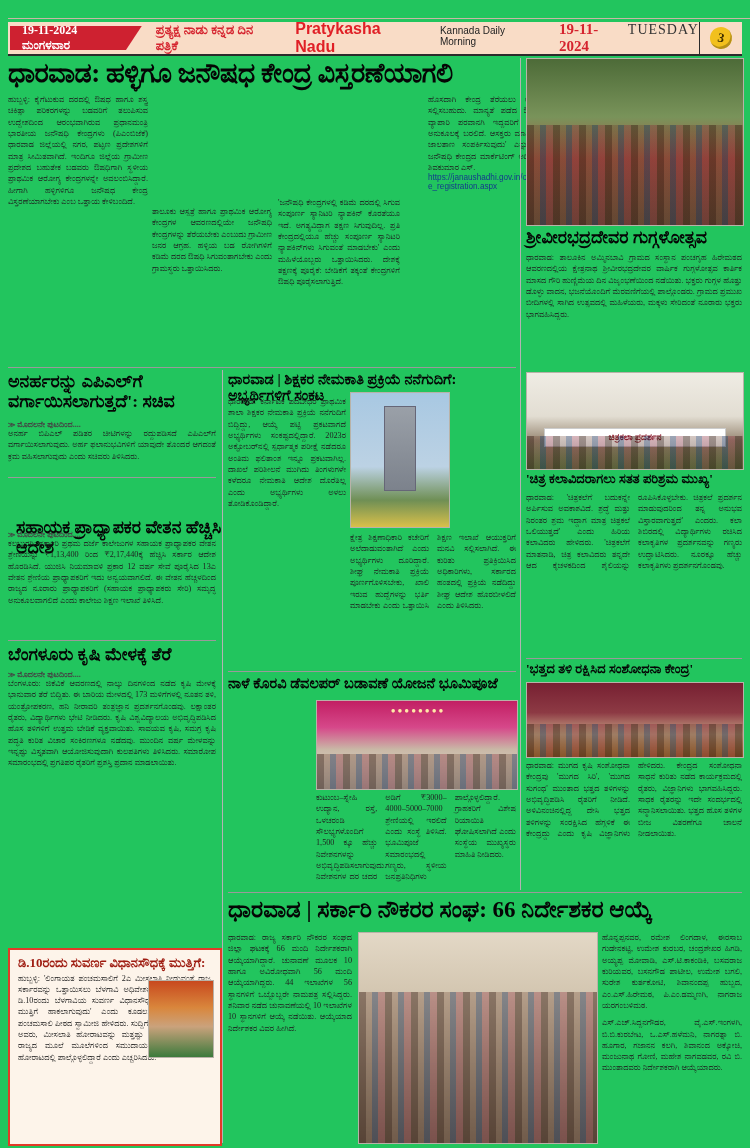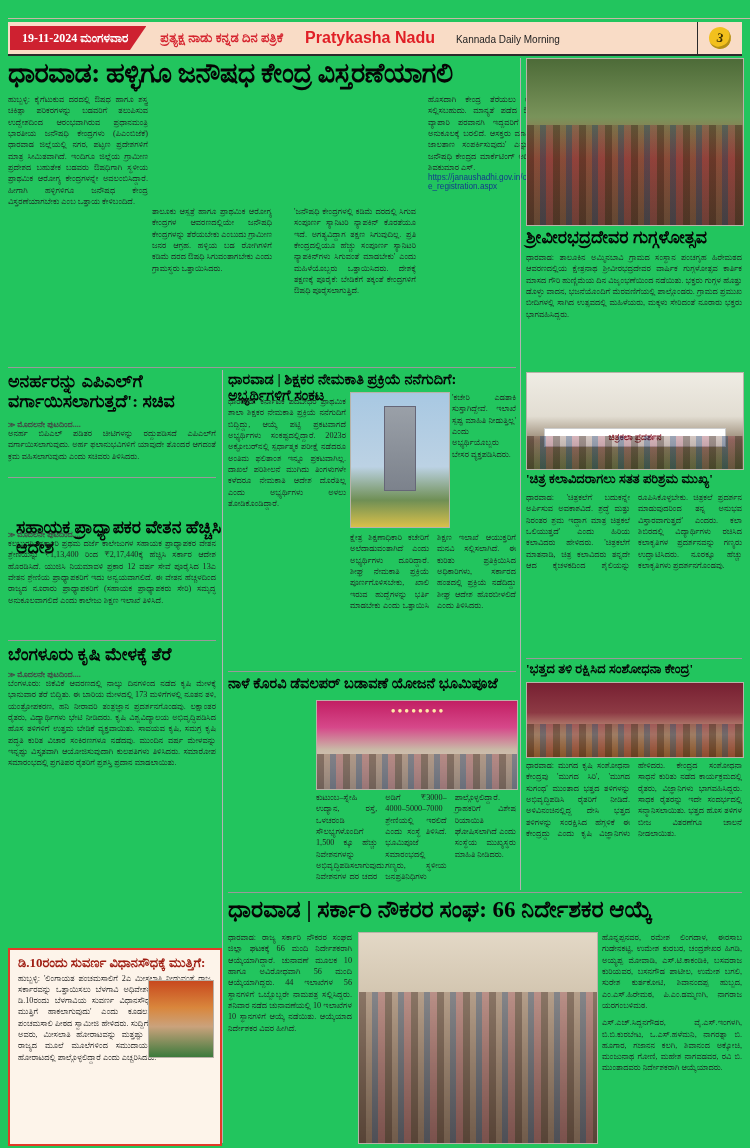--- a/index.html
+++ b/index.html
@@ -72,29 +72,33 @@
   <div class="topline"></div>
   <div class="header">
     <div class="ribbon">
       <span>19-11-2024 ಮಂಗಳವಾರ</span>
     </div>
     <div class="tagline">ಪ್ರತ್ಯಕ್ಷ ನಾಡು ಕನ್ನಡ ದಿನ ಪತ್ರಿಕೆ</div>
     <div class="mast">
       <span class="mast-main">Pratykasha Nadu</span>
       <span class="mast-sub">Kannada Daily Morning</span>
     </div>
+    <div class="hdate">
+      <span class="d">19-11-2024</span>
+      <span class="w">TUESDAY</span>
+    </div>
     <div class="pagebox">
       <div class="pagecircle">3</div>
     </div>
   </div>
 
   <div class="abs headline h-main" style="left:8px;top:58px;width:510px;">ಧಾರವಾಡ: ಹಳ್ಳಿಗೂ ಜನೌಷಧ ಕೇಂದ್ರ ವಿಸ್ತರಣೆಯಾಗಲಿ</div>
   <div class="abs body-text" style="left:8px;top:94px;width:140px;height:270px;">ಹುಬ್ಬಳ್ಳಿ: ಕೈಗೆಟುಕುವ ದರದಲ್ಲಿ ಔಷಧ ಹಾಗೂ ಶಸ್ತ್ರ ಚಿಕಿತ್ಸಾ ಪರಿಕರಗಳನ್ನು ಬಡವರಿಗೆ ತಲುಪಿಸುವ ಉದ್ದೇಶದಿಂದ ಆರಂಭವಾಗಿರುವ ಪ್ರಧಾನಮಂತ್ರಿ ಭಾರತೀಯ ಜನೌಷಧಿ ಕೇಂದ್ರಗಳು (ಪಿಎಂಬಿಜೆಕೆ) ಧಾರವಾಡ ಜಿಲ್ಲೆಯಲ್ಲಿ ನಗರ, ಪಟ್ಟಣ ಪ್ರದೇಶಗಳಿಗೆ ಮಾತ್ರ ಸೀಮಿತವಾಗಿದೆ. ಇಂದಿಗೂ ಜಿಲ್ಲೆಯ ಗ್ರಾಮೀಣ ಪ್ರದೇಶದ ಬಹುತೇಕ ಬಡವರು ಔಷಧಿಗಾಗಿ ಸ್ಥಳೀಯ ಪ್ರಾಥಮಿಕ ಆರೋಗ್ಯ ಕೇಂದ್ರಗಳನ್ನೇ ಅವಲಂಬಿಸಿದ್ದಾರೆ. ಹೀಗಾಗಿ ಹಳ್ಳಿಗಳಿಗೂ ಜನೌಷಧ ಕೇಂದ್ರ ವಿಸ್ತರಣೆಯಾಗಬೇಕು ಎಂಬ ಒತ್ತಾಯ ಕೇಳಿಬಂದಿದೆ.</div>
   <div class="abs body-text" style="left:152px;top:206px;width:120px;height:158px;">ತಾಲೂಕು ಆಸ್ಪತ್ರೆ ಹಾಗೂ ಪ್ರಾಥಮಿಕ ಆರೋಗ್ಯ ಕೇಂದ್ರಗಳ ಆವರಣದಲ್ಲಿಯೇ ಜನೌಷಧಿ ಕೇಂದ್ರಗಳನ್ನು ತೆರೆಯಬೇಕು ಎಂಬುದು ಗ್ರಾಮೀಣ ಜನರ ಆಗ್ರಹ. ಹಳ್ಳಿಯ ಬಡ ರೋಗಿಗಳಿಗೆ ಕಡಿಮೆ ದರದ ಔಷಧಿ ಸಿಗುವಂತಾಗಬೇಕು ಎಂದು ಗ್ರಾಮಸ್ಥರು ಒತ್ತಾಯಿಸಿದರು.</div>
-  <div class="abs body-text" style="left:278px;top:206px;width:122px;height:158px;margin-left:16px;">'ಜನೌಷಧಿ ಕೇಂದ್ರಗಳಲ್ಲಿ ಕಡಿಮೆ ದರದಲ್ಲಿ ಸಿಗುವ ಸಂಪೂರ್ಣ ಸ್ಯಾನಿಟರಿ ನ್ಯಾಪಕಿನ್ ಕೊರತೆಯೂ ಇದೆ. ಅಗತ್ಯವಿದ್ದಾಗ ತಕ್ಷಣ ಸಿಗುವುದಿಲ್ಲ. ಪ್ರತಿ ಕೇಂದ್ರದಲ್ಲಿಯೂ ಹೆಚ್ಚು ಸಂಪೂರ್ಣ ಸ್ಯಾನಿಟರಿ ನ್ಯಾಪಕಿನ್‌ಗಳು ಸಿಗುವಂತೆ ಮಾಡಬೇಕು' ಎಂದು ಮಹಿಳೆಯೊಬ್ಬರು ಒತ್ತಾಯಿಸಿದರು. ದೇಶಕ್ಕೆ ತಕ್ಷಣಕ್ಕೆ ಪೂರೈಕೆ: ಬೇಡಿಕೆಗೆ ತಕ್ಕಂತೆ ಕೇಂದ್ರಗಳಿಗೆ ಔಷಧಿ ಪೂರೈಸಲಾಗುತ್ತಿದೆ.</div>
+  <div class="abs body-text" style="left:278px;top:197px;width:122px;height:158px;">'ಜನೌಷಧಿ ಕೇಂದ್ರಗಳಲ್ಲಿ ಕಡಿಮೆ ದರದಲ್ಲಿ ಸಿಗುವ ಸಂಪೂರ್ಣ ಸ್ಯಾನಿಟರಿ ನ್ಯಾಪಕಿನ್ ಕೊರತೆಯೂ ಇದೆ. ಅಗತ್ಯವಿದ್ದಾಗ ತಕ್ಷಣ ಸಿಗುವುದಿಲ್ಲ. ಪ್ರತಿ ಕೇಂದ್ರದಲ್ಲಿಯೂ ಹೆಚ್ಚು ಸಂಪೂರ್ಣ ಸ್ಯಾನಿಟರಿ ನ್ಯಾಪಕಿನ್‌ಗಳು ಸಿಗುವಂತೆ ಮಾಡಬೇಕು' ಎಂದು ಮಹಿಳೆಯೊಬ್ಬರು ಒತ್ತಾಯಿಸಿದರು. ದೇಶಕ್ಕೆ ತಕ್ಷಣಕ್ಕೆ ಪೂರೈಕೆ: ಬೇಡಿಕೆಗೆ ತಕ್ಕಂತೆ ಕೇಂದ್ರಗಳಿಗೆ ಔಷಧಿ ಪೂರೈಸಲಾಗುತ್ತಿದೆ.</div>
   <div class="abs" style="left:428px;top:94px;width:112px;height:270px;overflow:hidden;">
     <div class="body-text">ಹೊಸದಾಗಿ ಕೇಂದ್ರ ತೆರೆಯಲು ಅರ್ಜಿ ಸಲ್ಲಿಸಬಹುದು. ಮಾನ್ಯತೆ ಪಡೆದ ಔಷಧ ವ್ಯಾಪಾರಿ ಪರವಾನಗಿ ಇದ್ದವರಿಗೆ ಅದು ಅನುಕೂಲಕ್ಕೆ ಬರಲಿದೆ. ಆಸಕ್ತರು ಮಾಹಿತಿಗೆ ಜಾಲತಾಣ ಸಂಪರ್ಕಿಸುವುದು' ಎನ್ನುತ್ತಾರೆ ಜನೌಷಧಿ ಕೇಂದ್ರದ ಮಾರ್ಕೆಟಿಂಗ್ ಅಧಿಕಾರಿ ಶಿವಕುಮಾರ ಎಸ್.</div>
     <div class="link-line">https://janaushadhi.gov.in/online_registration.aspx</div>
   </div>
 
   <div class="rule-v abs" style="left:520px;top:58px;height:832px;"></div>
   <div class="photo ph-festival" style="left:526px;top:58px;width:216px;height:166px;">
     <div class="crowdtex" style="height:60%;"></div>
   </div>
   <div class="abs headline h-lg" style="left:526px;top:228px;width:216px;">ಶ್ರೀವೀರಭದ್ರದೇವರ ಗುಗ್ಗಳೋತ್ಸವ</div>
@@ -121,21 +125,20 @@
     <div class="headline h-sm" style="margin:6px 8px 2px;">ಡಿ.10ರಂದು ಸುವರ್ಣ ವಿಧಾನಸೌಧಕ್ಕೆ ಮುತ್ತಿಗೆ:</div>
     <div class="photo ph-swami" style="right:6px;top:30px;width:64px;height:76px;"></div>
     <div class="body-text" style="margin:2px 8px;height:148px;">ಹುಬ್ಬಳ್ಳಿ: 'ಲಿಂಗಾಯತ ಪಂಚಮಸಾಲಿಗೆ 2ಎ ಮೀಸಲಾತಿ ನೀಡುವಂತೆ ರಾಜ್ಯ ಸರ್ಕಾರವನ್ನು ಒತ್ತಾಯಿಸಲು ಬೆಳಗಾವಿ ಅಧಿವೇಶನದ ಎರಡನೇ ದಿನವಾದ ಡಿ.10ರಂದು ಬೆಳಗಾವಿಯ ಸುವರ್ಣ ವಿಧಾನಸೌಧಕ್ಕೆ ಚಕ್ಕಡಿಗಳ ಮೂಲಕ ಮುತ್ತಿಗೆ ಹಾಕಲಾಗುವುದು' ಎಂದು ಕೂಡಲಸಂಗಮದ ಲಿಂಗಾಯತ ಪಂಚಮಸಾಲಿ ಪೀಠದ ಸ್ವಾಮೀಜಿ ಹೇಳಿದರು. ಸುದ್ದಿಗೋಷ್ಠಿಯಲ್ಲಿ ಮಾತನಾಡಿದ ಅವರು, ಮೀಸಲಾತಿ ಹೋರಾಟವನ್ನು ಮತ್ತಷ್ಟು ತೀವ್ರಗೊಳಿಸಲಾಗುವುದು. ರಾಜ್ಯದ ಮೂಲೆ ಮೂಲೆಗಳಿಂದ ಸಮುದಾಯದ ಸಾವಿರಾರು ಭಕ್ತರು ಹೋರಾಟದಲ್ಲಿ ಪಾಲ್ಗೊಳ್ಳಲಿದ್ದಾರೆ ಎಂದು ಎಚ್ಚರಿಸಿದರು.</div>
   </div>
 
   <div class="abs headline h-md" style="left:228px;top:371px;width:288px;">ಧಾರವಾಡ | ಶಿಕ್ಷಕರ ನೇಮಕಾತಿ ಪ್ರಕ್ರಿಯೆ ನನೆಗುದಿಗೆ: ಅಭ್ಯರ್ಥಿಗಳಿಗೆ ಸಂಕಟ</div>
   <div class="abs body-text" style="left:228px;top:396px;width:118px;height:272px;">ಧಾರವಾಡ: ಕರ್ನಾಟಕ ಪದವೀಧರ ಪ್ರಾಥಮಿಕ ಶಾಲಾ ಶಿಕ್ಷಕರ ನೇಮಕಾತಿ ಪ್ರಕ್ರಿಯೆ ನನೆಗುದಿಗೆ ಬಿದ್ದಿದ್ದು, ಆಯ್ಕೆ ಪಟ್ಟಿ ಪ್ರಕಟವಾಗದೆ ಅಭ್ಯರ್ಥಿಗಳು ಸಂಕಷ್ಟದಲ್ಲಿದ್ದಾರೆ. 2023ರ ಅಕ್ಟೋಬರ್‌ನಲ್ಲಿ ಸ್ಪರ್ಧಾತ್ಮಕ ಪರೀಕ್ಷೆ ನಡೆದರೂ ಅಂತಿಮ ಫಲಿತಾಂಶ ಇನ್ನೂ ಪ್ರಕಟವಾಗಿಲ್ಲ. ದಾಖಲೆ ಪರಿಶೀಲನೆ ಮುಗಿದು ತಿಂಗಳುಗಳೇ ಕಳೆದರೂ ನೇಮಕಾತಿ ಆದೇಶ ದೊರೆತಿಲ್ಲ ಎಂದು ಅಭ್ಯರ್ಥಿಗಳು ಅಳಲು ತೋಡಿಕೊಂಡಿದ್ದಾರೆ.</div>
   <div class="photo ph-building" style="left:350px;top:392px;width:98px;height:134px;">
     <div class="tower"></div>
   </div>
-  <div class="abs body-text" style="left:452px;top:392px;width:64px;height:134px;">'ಕಚೇರಿ ಎಡತಾಕಿ ಸುಸ್ತಾಗಿದ್ದೇವೆ. ಇಲಾಖೆ ಸ್ಪಷ್ಟ ಮಾಹಿತಿ ನೀಡುತ್ತಿಲ್ಲ' ಎಂದು ಅಭ್ಯರ್ಥಿಯೊಬ್ಬರು ಬೇಸರ ವ್ಯಕ್ತಪಡಿಸಿದರು.</div>
   <div class="abs body-text cols2" style="left:350px;top:532px;width:166px;height:136px;">ಕ್ಷೇತ್ರ ಶಿಕ್ಷಣಾಧಿಕಾರಿ ಕಚೇರಿಗೆ ಅಲೆದಾಡುವಂತಾಗಿದೆ ಎಂದು ಅಭ್ಯರ್ಥಿಗಳು ದೂರಿದ್ದಾರೆ. ಶೀಘ್ರ ನೇಮಕಾತಿ ಪ್ರಕ್ರಿಯೆ ಪೂರ್ಣಗೊಳಿಸಬೇಕು, ಖಾಲಿ ಇರುವ ಹುದ್ದೆಗಳನ್ನು ಭರ್ತಿ ಮಾಡಬೇಕು ಎಂದು ಒತ್ತಾಯಿಸಿ ಶಿಕ್ಷಣ ಇಲಾಖೆ ಆಯುಕ್ತರಿಗೆ ಮನವಿ ಸಲ್ಲಿಸಲಾಗಿದೆ. ಈ ಕುರಿತು ಪ್ರತಿಕ್ರಿಯಿಸಿದ ಅಧಿಕಾರಿಗಳು, ಸರ್ಕಾರದ ಹಂತದಲ್ಲಿ ಪ್ರಕ್ರಿಯೆ ನಡೆದಿದ್ದು ಶೀಘ್ರ ಆದೇಶ ಹೊರಬೀಳಲಿದೆ ಎಂದು ತಿಳಿಸಿದರು.</div>
 
   <div class="rule-h abs" style="left:228px;top:671px;width:288px;"></div>
   <div class="abs headline h-md" style="left:228px;top:675px;width:288px;">ನಾಳೆ ಕೊರವಿ ಡೆವಲಪರ್ ಬಡಾವಣೆ ಯೋಜನೆ ಭೂಮಿಪೂಜೆ</div>
   <div class="photo ph-banner-event" style="left:316px;top:700px;width:200px;height:88px;">
     <div class="banner-text">● ● ● ● ● ● ● ●</div>
     <div class="crowdtex" style="height:40%;"></div>
   </div>
   <div class="abs body-text cols3" style="left:316px;top:792px;width:200px;height:98px;">ಕುಟುಂಬ–ಸ್ನೇಹಿ ಉದ್ಯಾನ, ರಸ್ತೆ, ಒಳಚರಂಡಿ ಸೌಲಭ್ಯಗಳೊಂದಿಗೆ 1,500 ಕ್ಕೂ ಹೆಚ್ಚು ನಿವೇಶನಗಳನ್ನು ಅಭಿವೃದ್ಧಿಪಡಿಸಲಾಗುವುದು. ನಿವೇಶನಗಳ ದರ ಚದರ ಅಡಿಗೆ ₹3000–4000–5000–7000 ಶ್ರೇಣಿಯಲ್ಲಿ ಇರಲಿದೆ ಎಂದು ಸಂಸ್ಥೆ ತಿಳಿಸಿದೆ. ಭೂಮಿಪೂಜೆ ಸಮಾರಂಭದಲ್ಲಿ ಗಣ್ಯರು, ಸ್ಥಳೀಯ ಜನಪ್ರತಿನಿಧಿಗಳು ಪಾಲ್ಗೊಳ್ಳಲಿದ್ದಾರೆ. ಗ್ರಾಹಕರಿಗೆ ವಿಶೇಷ ರಿಯಾಯಿತಿ ಘೋಷಿಸಲಾಗಿದೆ ಎಂದು ಸಂಸ್ಥೆಯ ಮುಖ್ಯಸ್ಥರು ಮಾಹಿತಿ ನೀಡಿದರು.</div>
 

